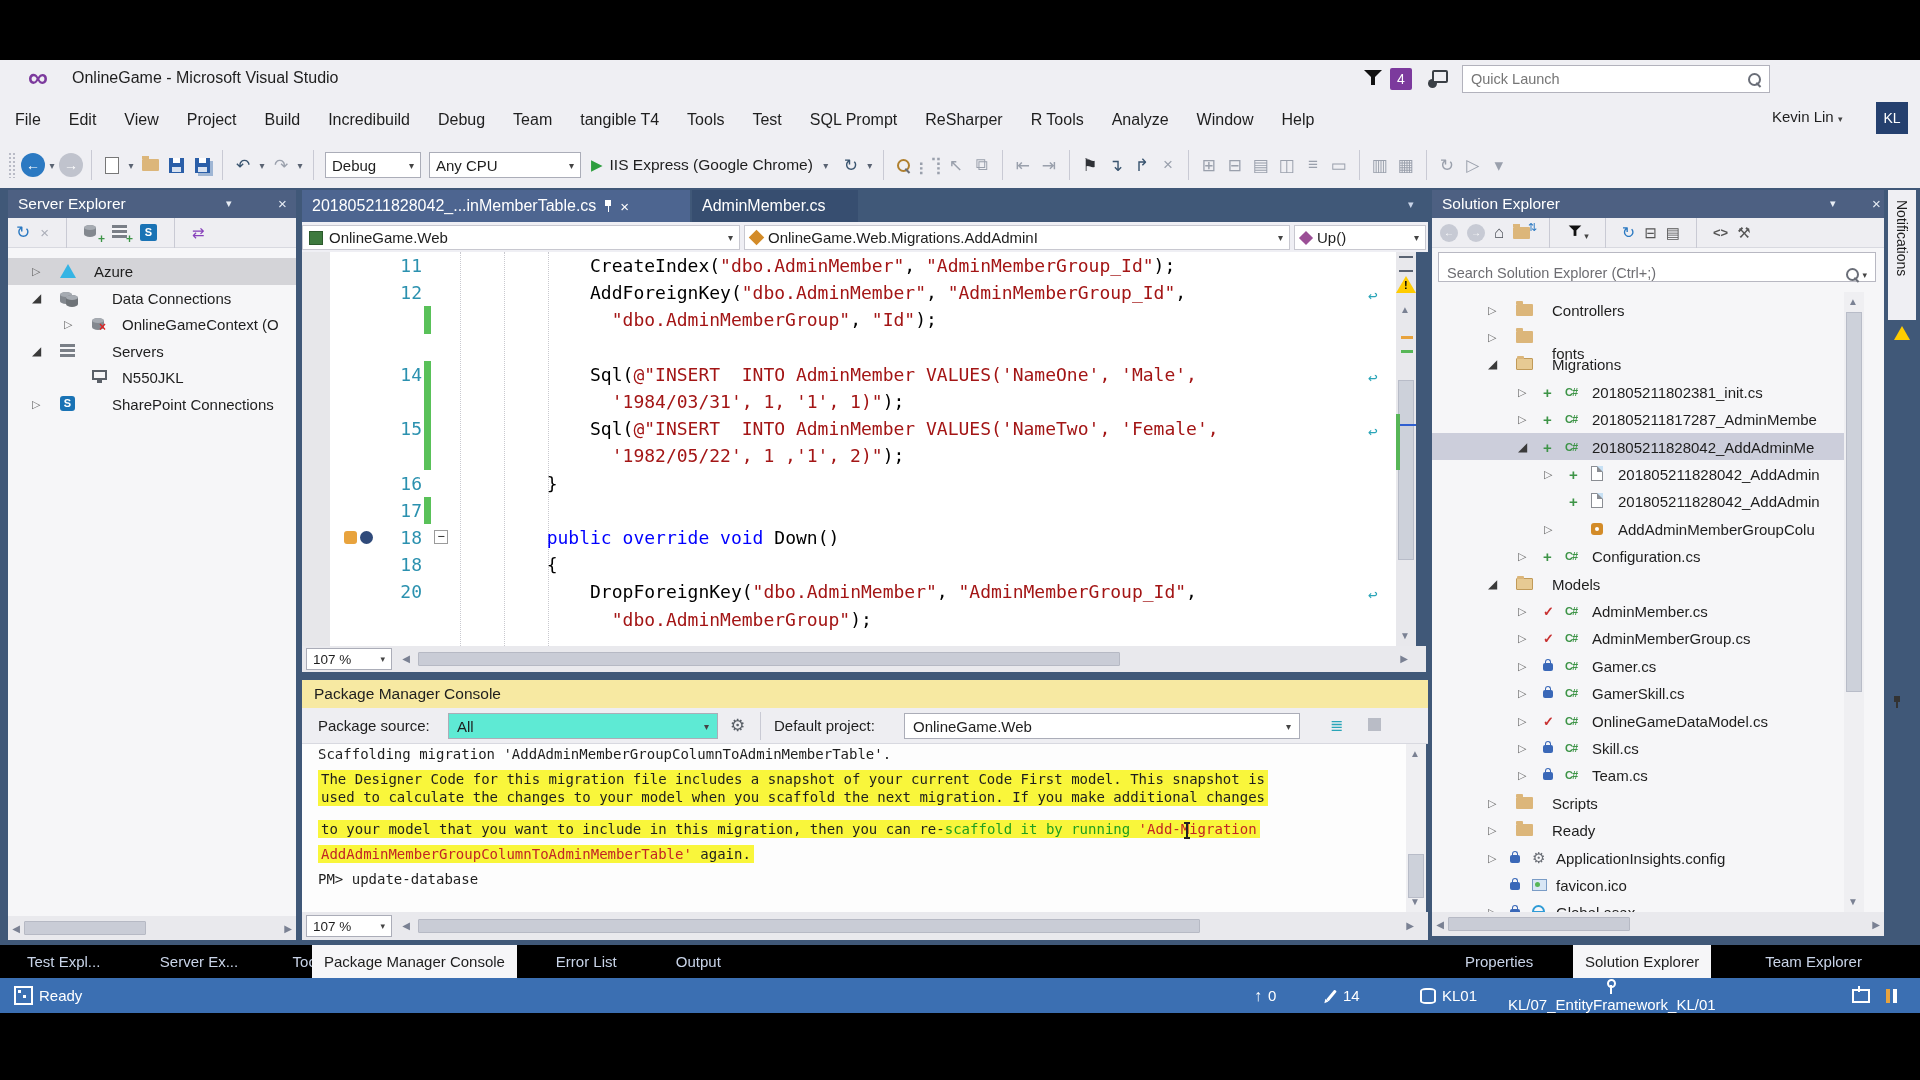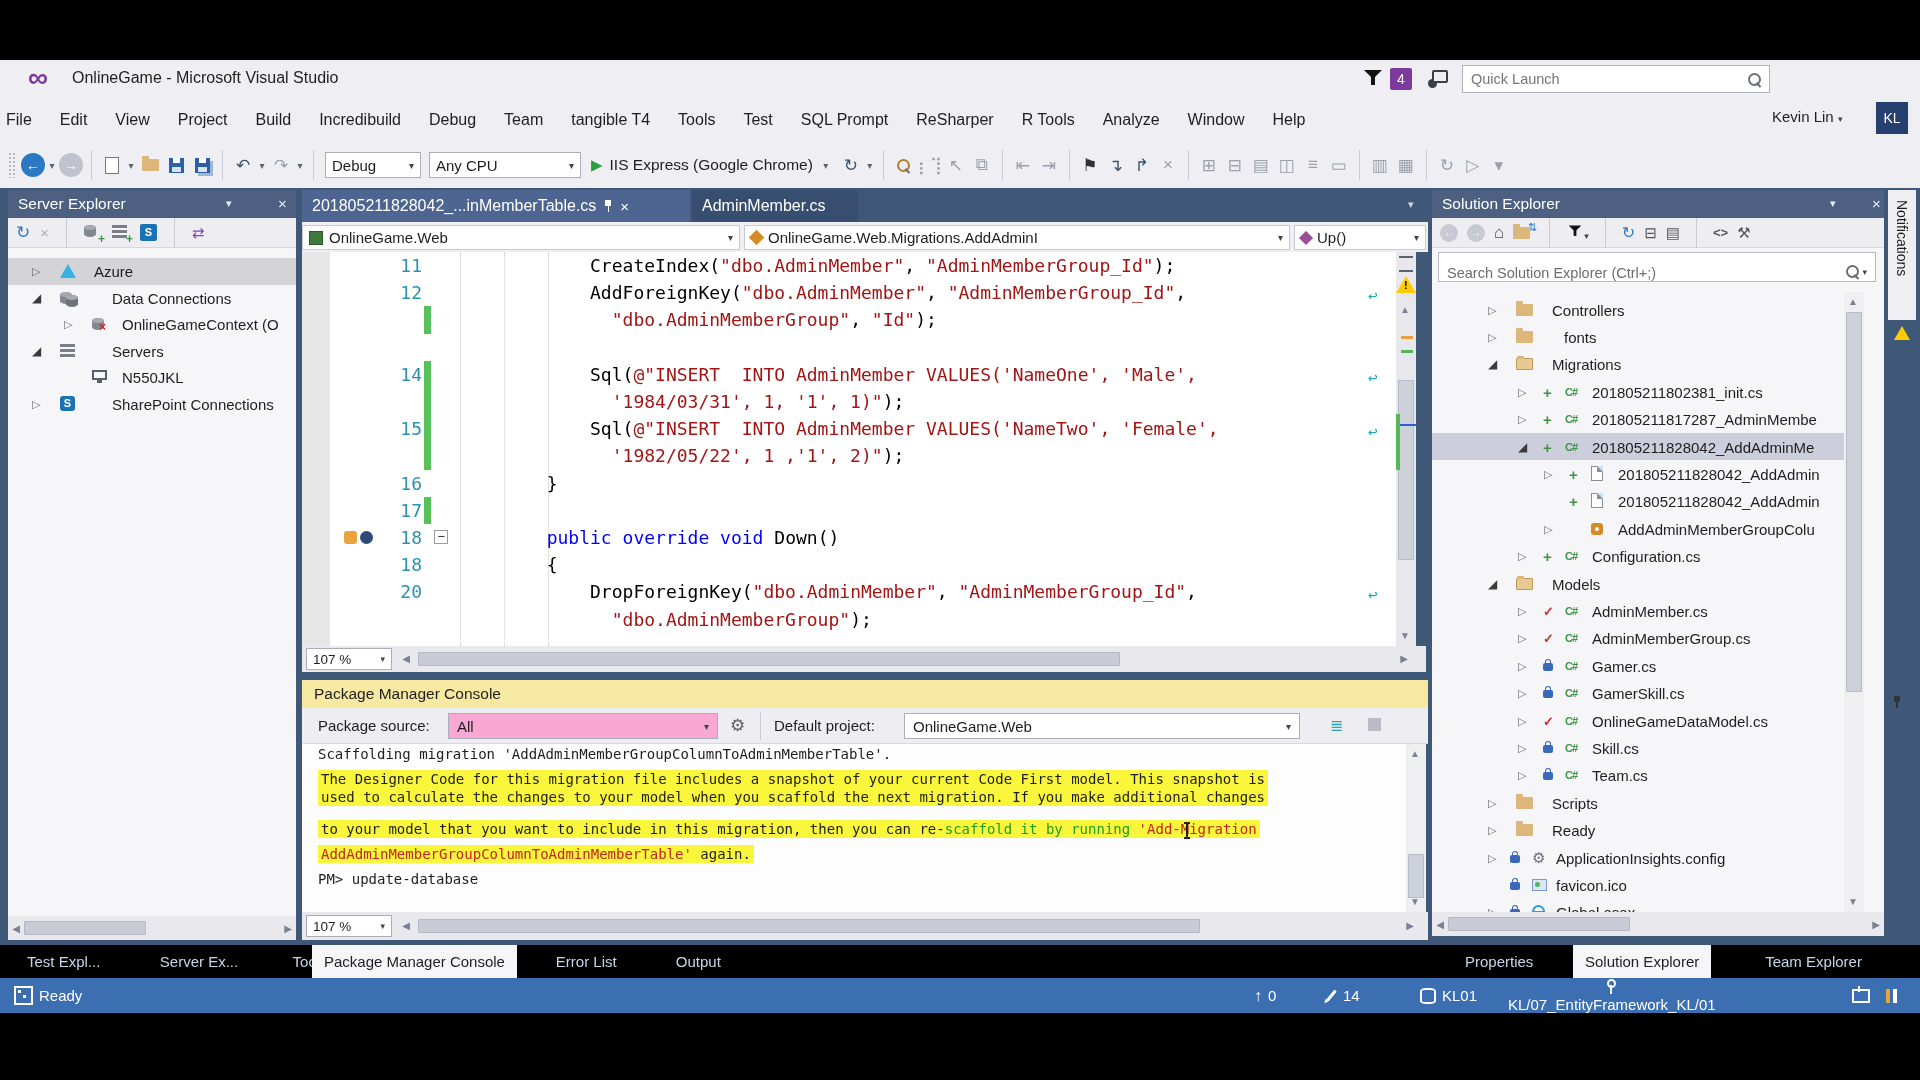--- a/index.html
+++ b/index.html
@@ -1,21 +1,21 @@
 <!DOCTYPE html>
 <html><head>
 <meta charset="utf-8">
 <style>
   html,body{margin:0;padding:0;background:#000;}
   .screen{position:relative;width:1920px;height:1080px;background:#000;overflow:hidden;
           font-family:"Liberation Sans",sans-serif;font-size:15px;color:#1E1E1E;}
   .abs{position:absolute;}
   
   .titlebar{position:absolute;left:0;top:60px;width:1920px;height:38px;background:#EFEFF3;}
-  .menubar{position:absolute;left:0;top:98px;width:1920px;height:44px;background:#EFEFF3;display:flex;align-items:center;gap:28px;padding-left:6px;box-sizing:border-box;font-size:16px;}
+  .menubar{position:absolute;left:0;top:98px;width:1920px;height:44px;background:#EFEFF3;display:flex;align-items:center;gap:28px;padding-left:15px;box-sizing:border-box;font-size:16px;}
   .menubar .mi{white-space:nowrap;cursor:default;}
   .toolbar{position:absolute;left:0;top:142px;width:1920px;height:46px;background:#EFEFF3;display:flex;align-items:center;box-sizing:border-box;padding-left:8px;}
   .tsep{width:1px;height:30px;background:#C9CAD4;margin:0 7px;flex:none;}
   .tbtn{flex:none;width:26px;height:26px;display:flex;align-items:center;justify-content:center;font-size:17px;color:#39546F;}
   .tbtn.gray{color:#9AA0AC;}
   .tcaret{flex:none;width:12px;font-size:10px;color:#5A6372;text-align:center;}
   .combo{flex:none;height:26px;background:#fff;border:1px solid #ABADB8;display:flex;align-items:center;box-sizing:border-box;padding:0 6px;margin:0 4px;font-size:15px;}
   .combo .cv{flex:1;white-space:nowrap;overflow:hidden;}
   .combo .ca{font-size:10px;color:#444;margin-left:8px;}
   .circle{width:24px;height:24px;border-radius:50%;display:flex;align-items:center;justify-content:center;color:#fff;font-size:14px;flex:none;}
@@ -108,21 +108,21 @@
   .statusbar{position:absolute;left:0;top:978px;width:1920px;height:35px;background:#3B6FB2;color:#fff;font-size:15px;}
   .sb{position:absolute;top:0;height:35px;display:flex;align-items:center;gap:6px;}
   .ic-pencil{width:3px;height:13px;background:#fff;transform:rotate(40deg);display:inline-block;border-radius:1px;position:relative;}
   .ic-pencil::after{content:"";position:absolute;left:-1px;bottom:-4px;border-left:2.5px solid transparent;border-right:2.5px solid transparent;border-top:4px solid #fff;}
   .ic-branch{position:relative;width:12px;height:16px;display:inline-block;}
   .ic-branch::before{content:"";position:absolute;left:1px;top:1px;width:5px;height:5px;border:2px solid #fff;border-radius:50%;}
   .ic-branch::after{content:"";position:absolute;left:4px;top:7px;width:2px;height:9px;background:#fff;}
   .tri-warn{position:absolute;width:0;height:0;border-left:10px solid transparent;border-right:10px solid transparent;border-bottom:17px solid #FFCC00;}
   .tri-warn::after{content:"!";position:absolute;left:-2px;top:3px;font-size:11px;font-weight:bold;color:#000;}
   .notif{position:absolute;left:1888px;top:190px;width:28px;height:130px;background:#EFEFF3;writing-mode:vertical-rl;display:flex;align-items:center;padding-top:10px;box-sizing:border-box;font-size:14px;color:#1E1E1E;}
-  .searchbox{position:absolute;left:1438px;top:252px;width:438px;height:30px;background:#fff;border:1px solid #B8B8C2;box-sizing:border-box;display:flex;align-items:flex-start;padding:12px 8px;color:#6D6D72;font-size:14.5px;}
+  .searchbox{position:absolute;left:1438px;top:252px;width:438px;height:30px;background:#fff;border:1px solid #B8B8C2;box-sizing:border-box;display:flex;align-items:flex-end;padding:0 8px;color:#6D6D72;font-size:14.5px;}
   .selrow{background:#CCCEDB;}
   .ibeam{position:absolute;left:1186px;top:822px;width:2px;height:17px;background:#222;}
   .ibeam::before,.ibeam::after{content:"";position:absolute;left:-2px;width:6px;height:2px;background:#222;}
   .ibeam::after{bottom:0;}
 </style>
 </head>
 <body>
 
 <div class="screen">
 
@@ -413,21 +413,21 @@
   </div>
 
   <div class="abs" style="left:302px;top:680px;width:1126px;height:28px;background:#F7E9A2;display:flex;align-items:center;padding-left:12px;box-sizing:border-box;font-size:15.5px;">
     <span>Package Manager Console</span>
     <span class="abs" style="left:1362px;top:8px;font-size:11px;color:#333;">▾</span>
     <span class="ic-pin abs" style="left:1392px;top:8px;color:#333;"></span>
     <span class="abs ic-x" style="left:1418px;top:5px;color:#333;">×</span>
   </div>
   <div class="abs" style="left:302px;top:708px;width:1126px;height:36px;background:#EEEEF2;border-bottom:1px solid #D8D9E0;box-sizing:border-box;">
     <span class="abs" style="left:16px;top:9px;">Package source:</span>
-    <div class="abs" style="left:146px;top:5px;width:270px;height:26px;background:#f9a8d4;border:1px solid #ABADB8;box-sizing:border-box;display:flex;align-items:center;padding:0 8px;">
+    <div class="abs" style="left:146px;top:5px;width:270px;height:26px;background:#5eead4;border:1px solid #ABADB8;box-sizing:border-box;display:flex;align-items:center;padding:0 8px;">
       <span>All</span>
         <span style="margin-left:auto;font-size:10px;color:#444;">▾</span>
     </div>
     <span class="abs" style="left:428px;top:7px;font-size:17px;color:#5A6068;">⚙</span>
     <span class="abs" style="left:458px;top:4px;width:1px;height:28px;background:#C9CAD4;"></span>
     <span class="abs" style="left:472px;top:9px;">Default project:</span>
     <div class="abs" style="left:602px;top:5px;width:396px;height:26px;background:#fff;border:1px solid #ABADB8;box-sizing:border-box;display:flex;align-items:center;padding:0 8px;">
       <span>OnlineGame.Web</span>
         <span style="margin-left:auto;font-size:10px;color:#444;">▾</span>
     </div>
@@ -492,21 +492,21 @@
   </div>
   <div class="abs" style="left:1432px;top:292px;width:412px;height:620px;overflow:hidden;background:#F6F6F8;" id="sol-tree-host">
       <div class="trow" style="top: 4px; height: 27.4px;">
         <span class="exp" style="left: 56px;">▷</span>
         <span class="i-folder" style="left: 84px;"></span>
         <span class="lbl" style="left: 120px;">Controllers</span>
       </div>
       <div class="trow" style="top: 31.4px; height: 27.4px;">
         <span class="exp" style="left: 56px;">▷</span>
         <span class="i-folder" style="left: 84px;"></span>
-        <span class="lbl" style="left: 132px;">fonts</span>
+        <span class="lbl" style="left: 120px; margin-top: 16px;">fonts</span>
       </div>
       <div class="trow" style="top: 58.8px; height: 27.4px;">
         <span class="exp open" style="left: 56px;">◢</span>
         <span class="i-folderO" style="left: 84px;"></span>
         <span class="lbl" style="left: 120px;">Migrations</span>
       </div>
       <div class="trow" style="top: 86.2px; height: 27.4px;">
         <span class="exp" style="left: 86px;">▷</span>
         <span class="s-add" style="left: 111px;">+</span>
         <span class="i-cs" style="left: 133px;">C#</span>

